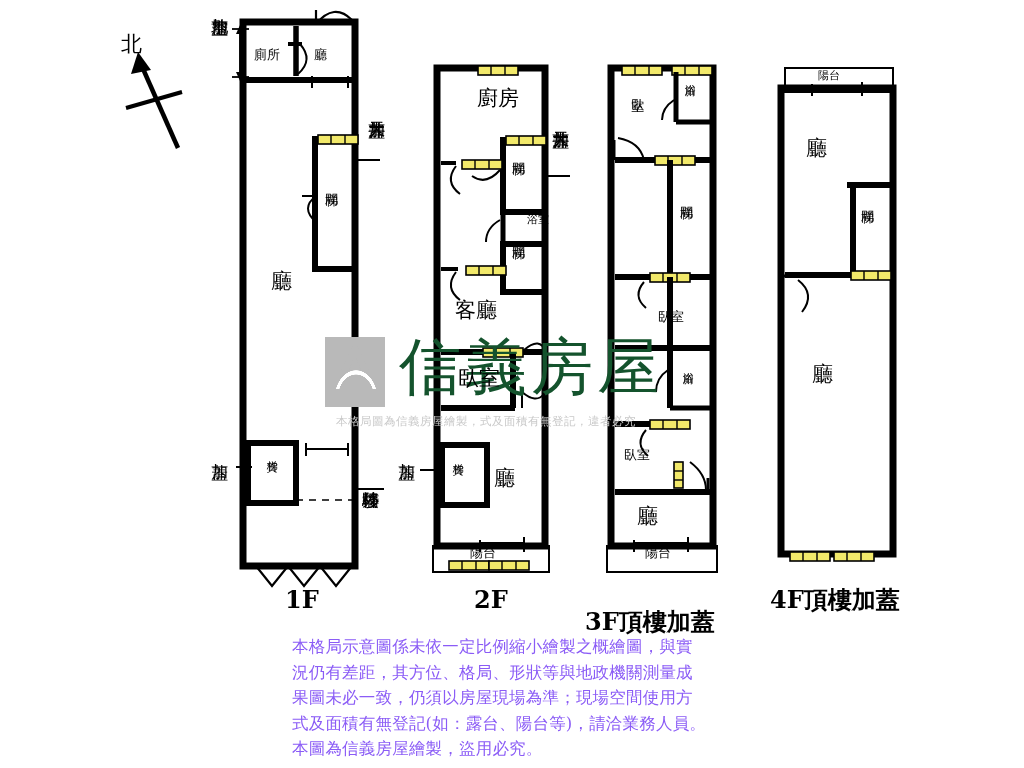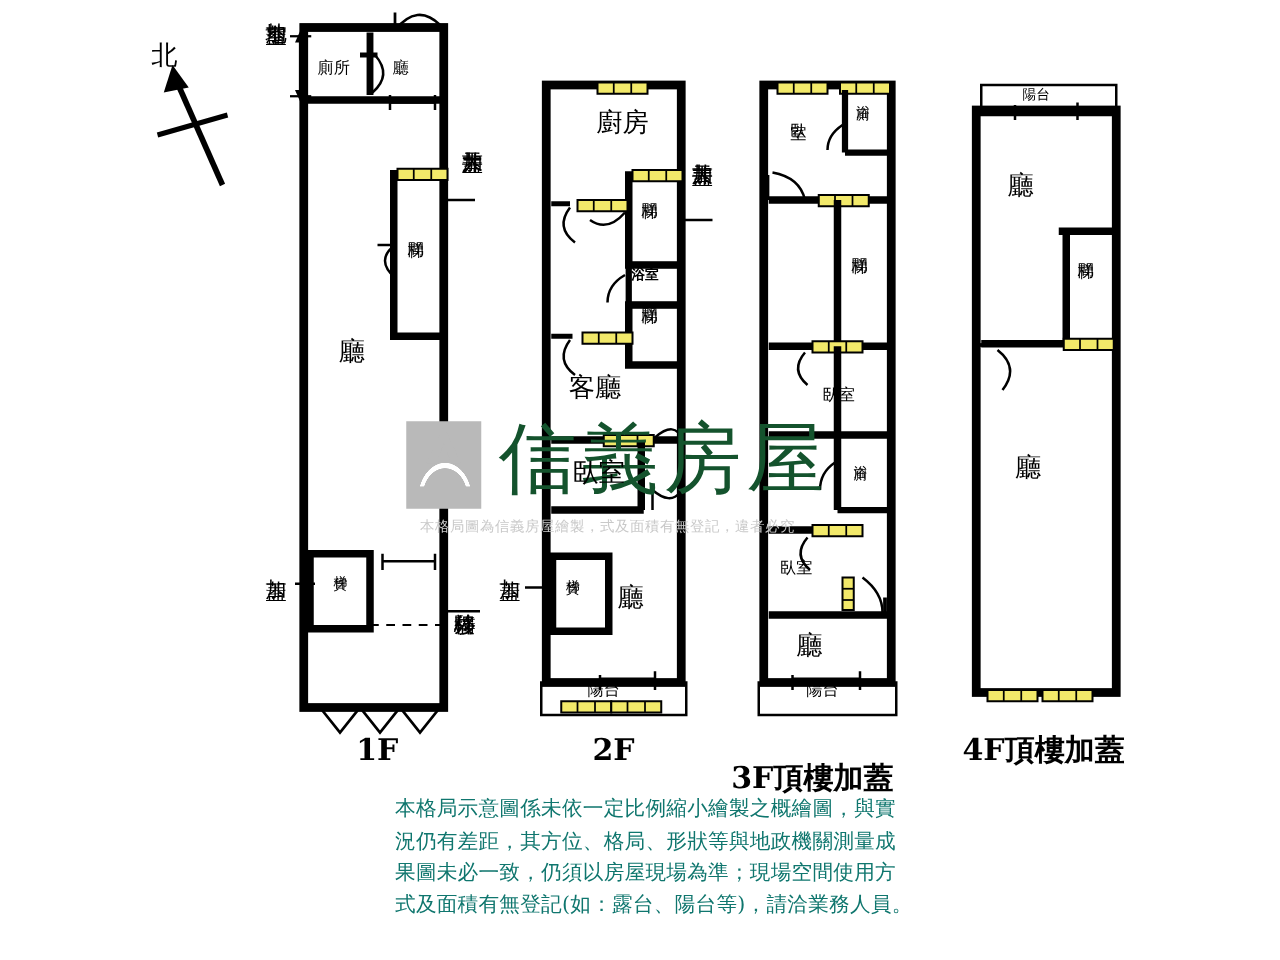--- a/index.html
+++ b/index.html
@@ -90,23 +90,22 @@
   .compass  {font-size:21px;}
 
   
   #disclaimer{
     position:absolute;
     left:292px;top:634px;
     width:560px;
     font-family:"DejaVu Serif","Liberation Serif",serif;
     font-size:16.5px;
     line-height:25.5px;
-    color:#0f766e;
+    color:#8b5cf6;
     letter-spacing:.2px;
-    margin-left:24px;
   }
   #disclaimer p{margin:0;}
 </style>
 </head>
 <body>
 
 <div id="stage">
 
   <svg class="plan" viewBox="0 0 1024 768">
     <defs>
@@ -309,21 +308,21 @@
   <div class="lbl vert room-sm" style="left:325px;top:183px;">梯間</div>
   <div class="lbl room-big" style="left:271px;top:271px;">廳</div>
   <div class="lbl vert side" style="left:211px;top:450px;">加蓋</div>
   <div class="lbl vert room-xs" style="left:266px;top:452px;">貨梯</div>
   <div class="lbl vert side" style="left:362px;top:478px;">騎樓外移</div>
   <div class="lbl floorlbl" style="left:285px;top:588px;">1F</div>
 
   <div class="lbl room" style="left:477px;top:88px;">廚房</div>
   <div class="lbl vert side" style="left:552px;top:118px;">天井加蓋</div>
   <div class="lbl vert room-sm" style="left:512px;top:152px;">梯間</div>
-  <div class="lbl room-xs" style="left:505px;top:214px;font-weight:bold;">浴室</div>
+  <div class="lbl room-xs" style="left:527px;top:214px;">浴室</div>
   <div class="lbl vert room-sm" style="left:512px;top:236px;">梯間</div>
   <div class="lbl room-big" style="left:455px;top:300px;">客廳</div>
   <div class="lbl room" style="left:458px;top:368px;">臥室</div>
   <div class="lbl vert side" style="left:398px;top:450px;">加蓋</div>
   <div class="lbl vert room-xs" style="left:452px;top:455px;">貨梯</div>
   <div class="lbl room" style="left:494px;top:468px;">廳</div>
   <div class="lbl room-sm" style="left:470px;top:546px;">陽台</div>
   <div class="lbl floorlbl" style="left:474px;top:588px;">2F</div>
 
   <div class="lbl vert room-sm" style="left:631px;top:88px;">臥室</div>
@@ -340,15 +339,16 @@
   <div class="lbl room-big" style="left:806px;top:138px;">廳</div>
   <div class="lbl vert room-sm" style="left:861px;top:200px;">梯間</div>
   <div class="lbl room-big" style="left:812px;top:364px;">廳</div>
   <div class="lbl floorlbl" style="left:770px;top:588px;">4F頂樓加蓋</div>
 
   <div id="disclaimer">
     <p>本格局示意圖係未依一定比例縮小繪製之概繪圖，與實</p>
     <p>況仍有差距，其方位、格局、形狀等與地政機關測量成</p>
     <p>果圖未必一致，仍須以房屋現場為準；現場空間使用方</p>
     <p>式及面積有無登記(如：露台、陽台等)，請洽業務人員。</p>
+    <p>本圖為信義房屋繪製，盜用必究。</p>
   </div>
 
 </div>
 
 </body></html>

